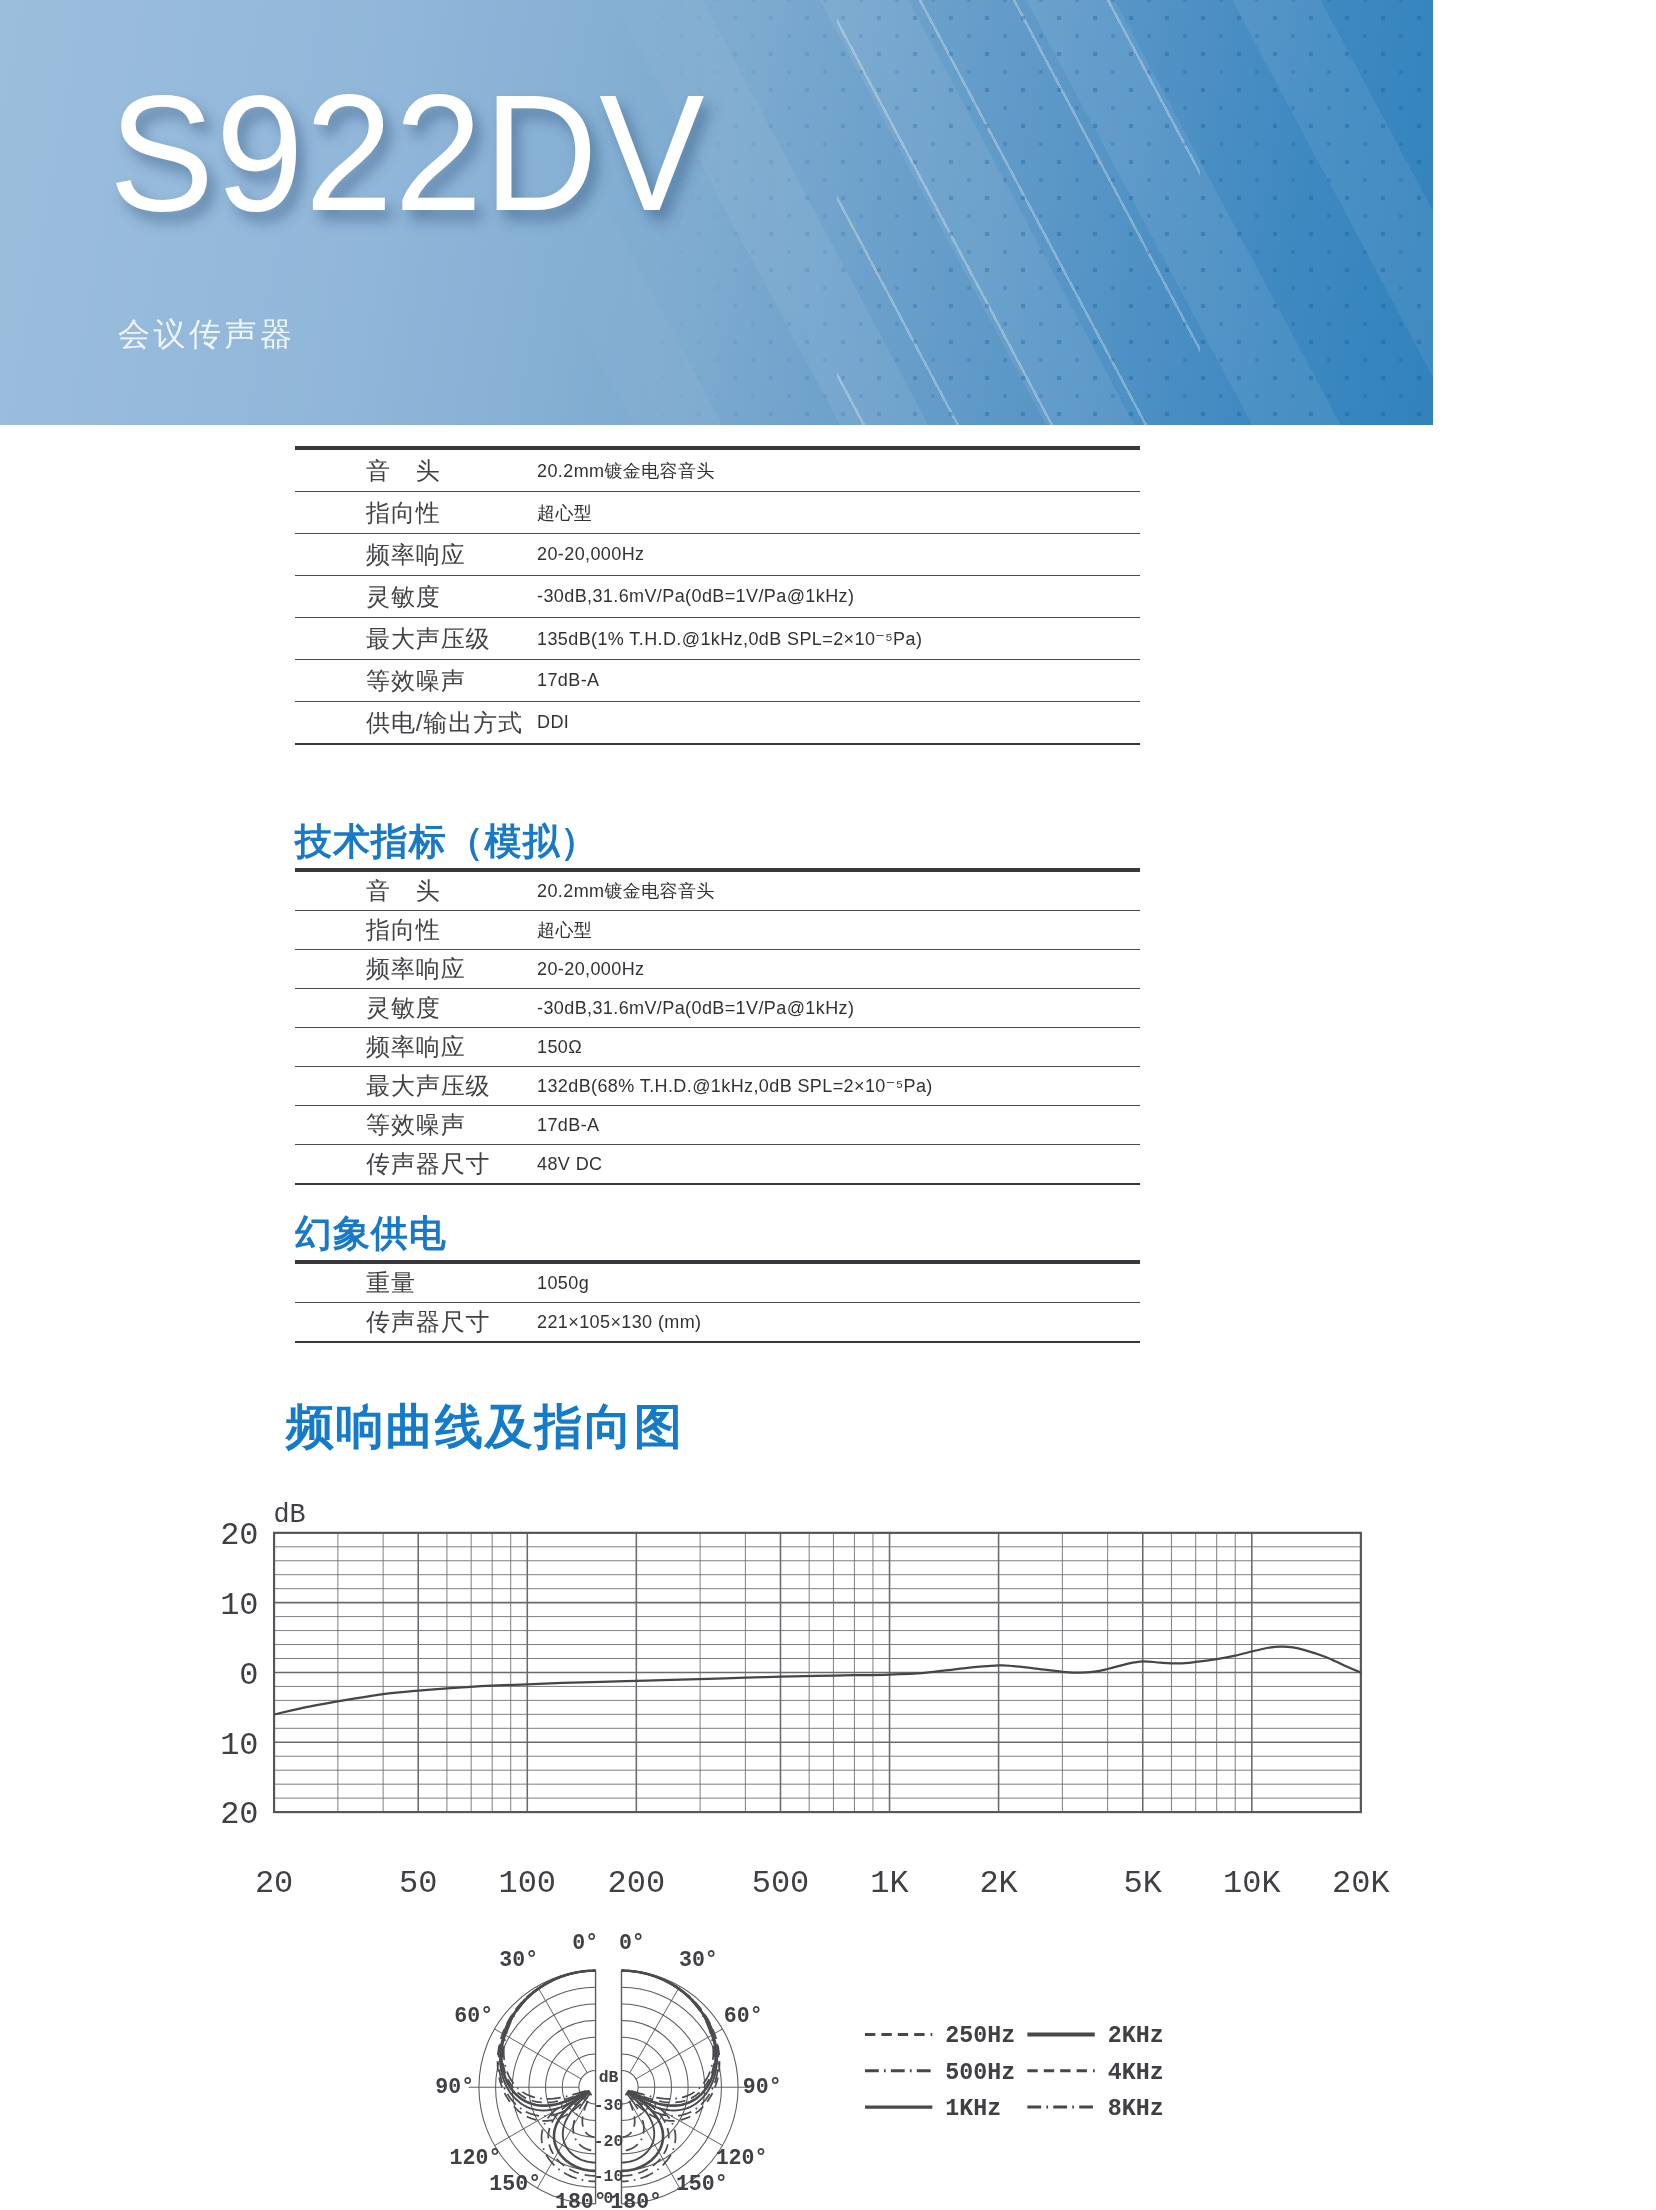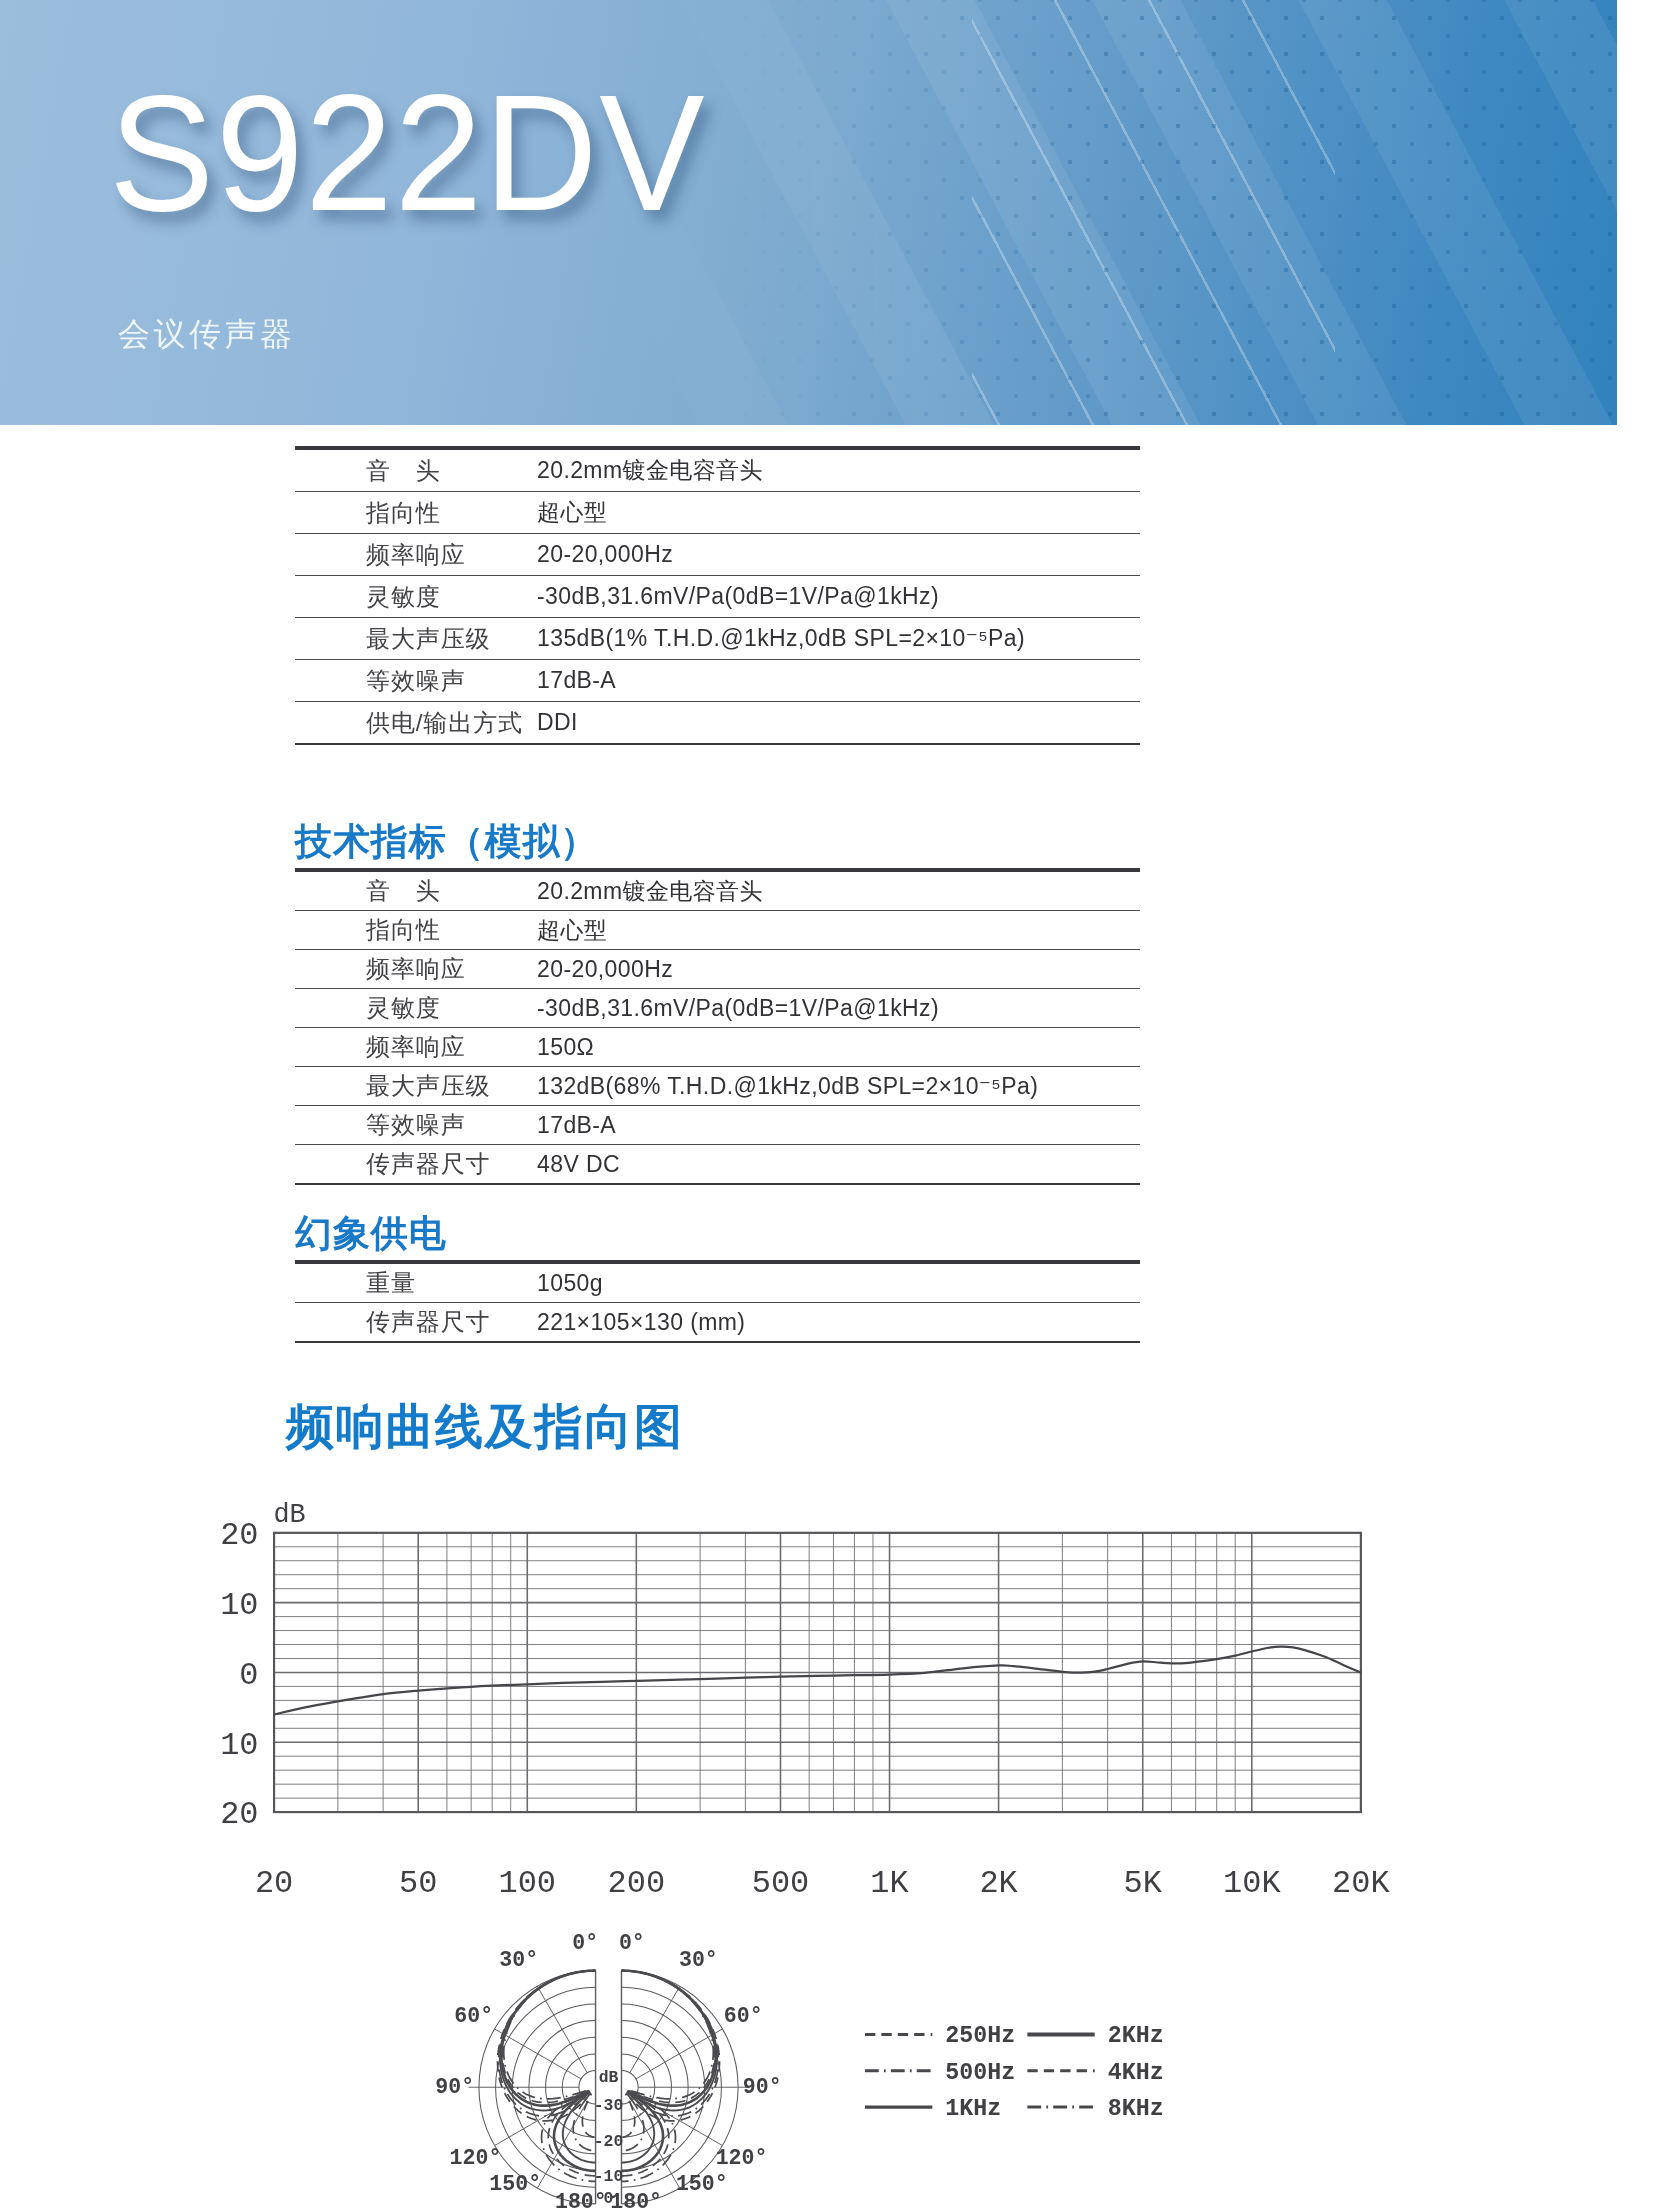--- a/index.html
+++ b/index.html
@@ -1,20 +1,20 @@
 <!DOCTYPE html>
 <html style="font-size:14px"><head>
 <meta charset="utf-8">
 <style>
   html,body{margin:0;padding:0;background:#ffffff;}
   .page{position:relative;width:1657px;height:2210px;background:#ffffff;overflow:hidden;
         font-family:"Liberation Sans","DejaVu Sans",sans-serif;}
 
   
-  .header{position:absolute;left:0;top:0;width:1617px;height:425px;
+  .header{position:absolute;left:0;top:0;width:1433px;height:425px;
     background:linear-gradient(100deg,#9cbedd 0%,#90b6d9 28%,#7daacf 50%,#5b97c7 72%,#3f89c1 88%,#3182bd 100%);}
   .header::before{content:"";position:absolute;right:0;top:0;width:64%;height:100%;
     background:
       repeating-linear-gradient(62deg,rgba(255,255,255,0) 0 104px,rgba(255,255,255,0.07) 104px 182px),
       repeating-linear-gradient(62deg,rgba(255,255,255,0) 0 22.5px,rgba(255,255,255,0.28) 22.5px 25px,rgba(255,255,255,0) 25px 83px);
     background-size:100% 100%,363px 100%;background-repeat:repeat,no-repeat;background-position:0 0,58% 0;
     -webkit-mask-image:linear-gradient(to right,transparent,#000 35%);
     mask-image:linear-gradient(to right,transparent,#000 35%);}
   .header::after{content:"";position:absolute;right:0;top:0;width:55%;height:100%;
     background-image:radial-gradient(rgba(13,82,140,0.30) 2.1px,rgba(0,0,0,0) 2.6px),
@@ -33,21 +33,21 @@
   #sec-0{top:446px}#sec-1{top:820px}#sec-2{top:1212px}
   .section-title{margin:0 0 5.2px 0;line-height:43px;font-size:37px;font-weight:600;
     color:#1779c8;letter-spacing:0.9px;}
   .spec-table{border-top:4.3px solid #39393d;border-bottom:2.6px solid #39393d;}
   .spec-row{display:flex;align-items:center;border-bottom:1.7px solid #4a4a4e;}
   .spec-row:last-child{border-bottom:none;}
   .rows-49 .spec-row{height:41px}
   .rows-46 .spec-row{height:38px}
   .rows-45 .spec-row{height:38px}
   .spec-label{margin-left:71px;width:171px;flex:none;font-size:24px;color:#424246;letter-spacing:0.9px;}
-  .spec-value{font-size:23px;color:#323236;letter-spacing:0.4px;}
+  .spec-value{font-size:18px;color:#323236;letter-spacing:0.4px;}
 
   .charts-title{position:absolute;left:278px;top:1387px;margin:8px;font-size:48px;font-weight:800;
     color:#137bc9;letter-spacing:1.7px;}
 
   
   .fr-chart{position:absolute;left:216px;top:1487px;}
   .polar-chart{position:absolute;left:415px;top:1885px;}
   .legend-chart{position:absolute;left:852px;top:2006px;}
 </style>
 </head>

